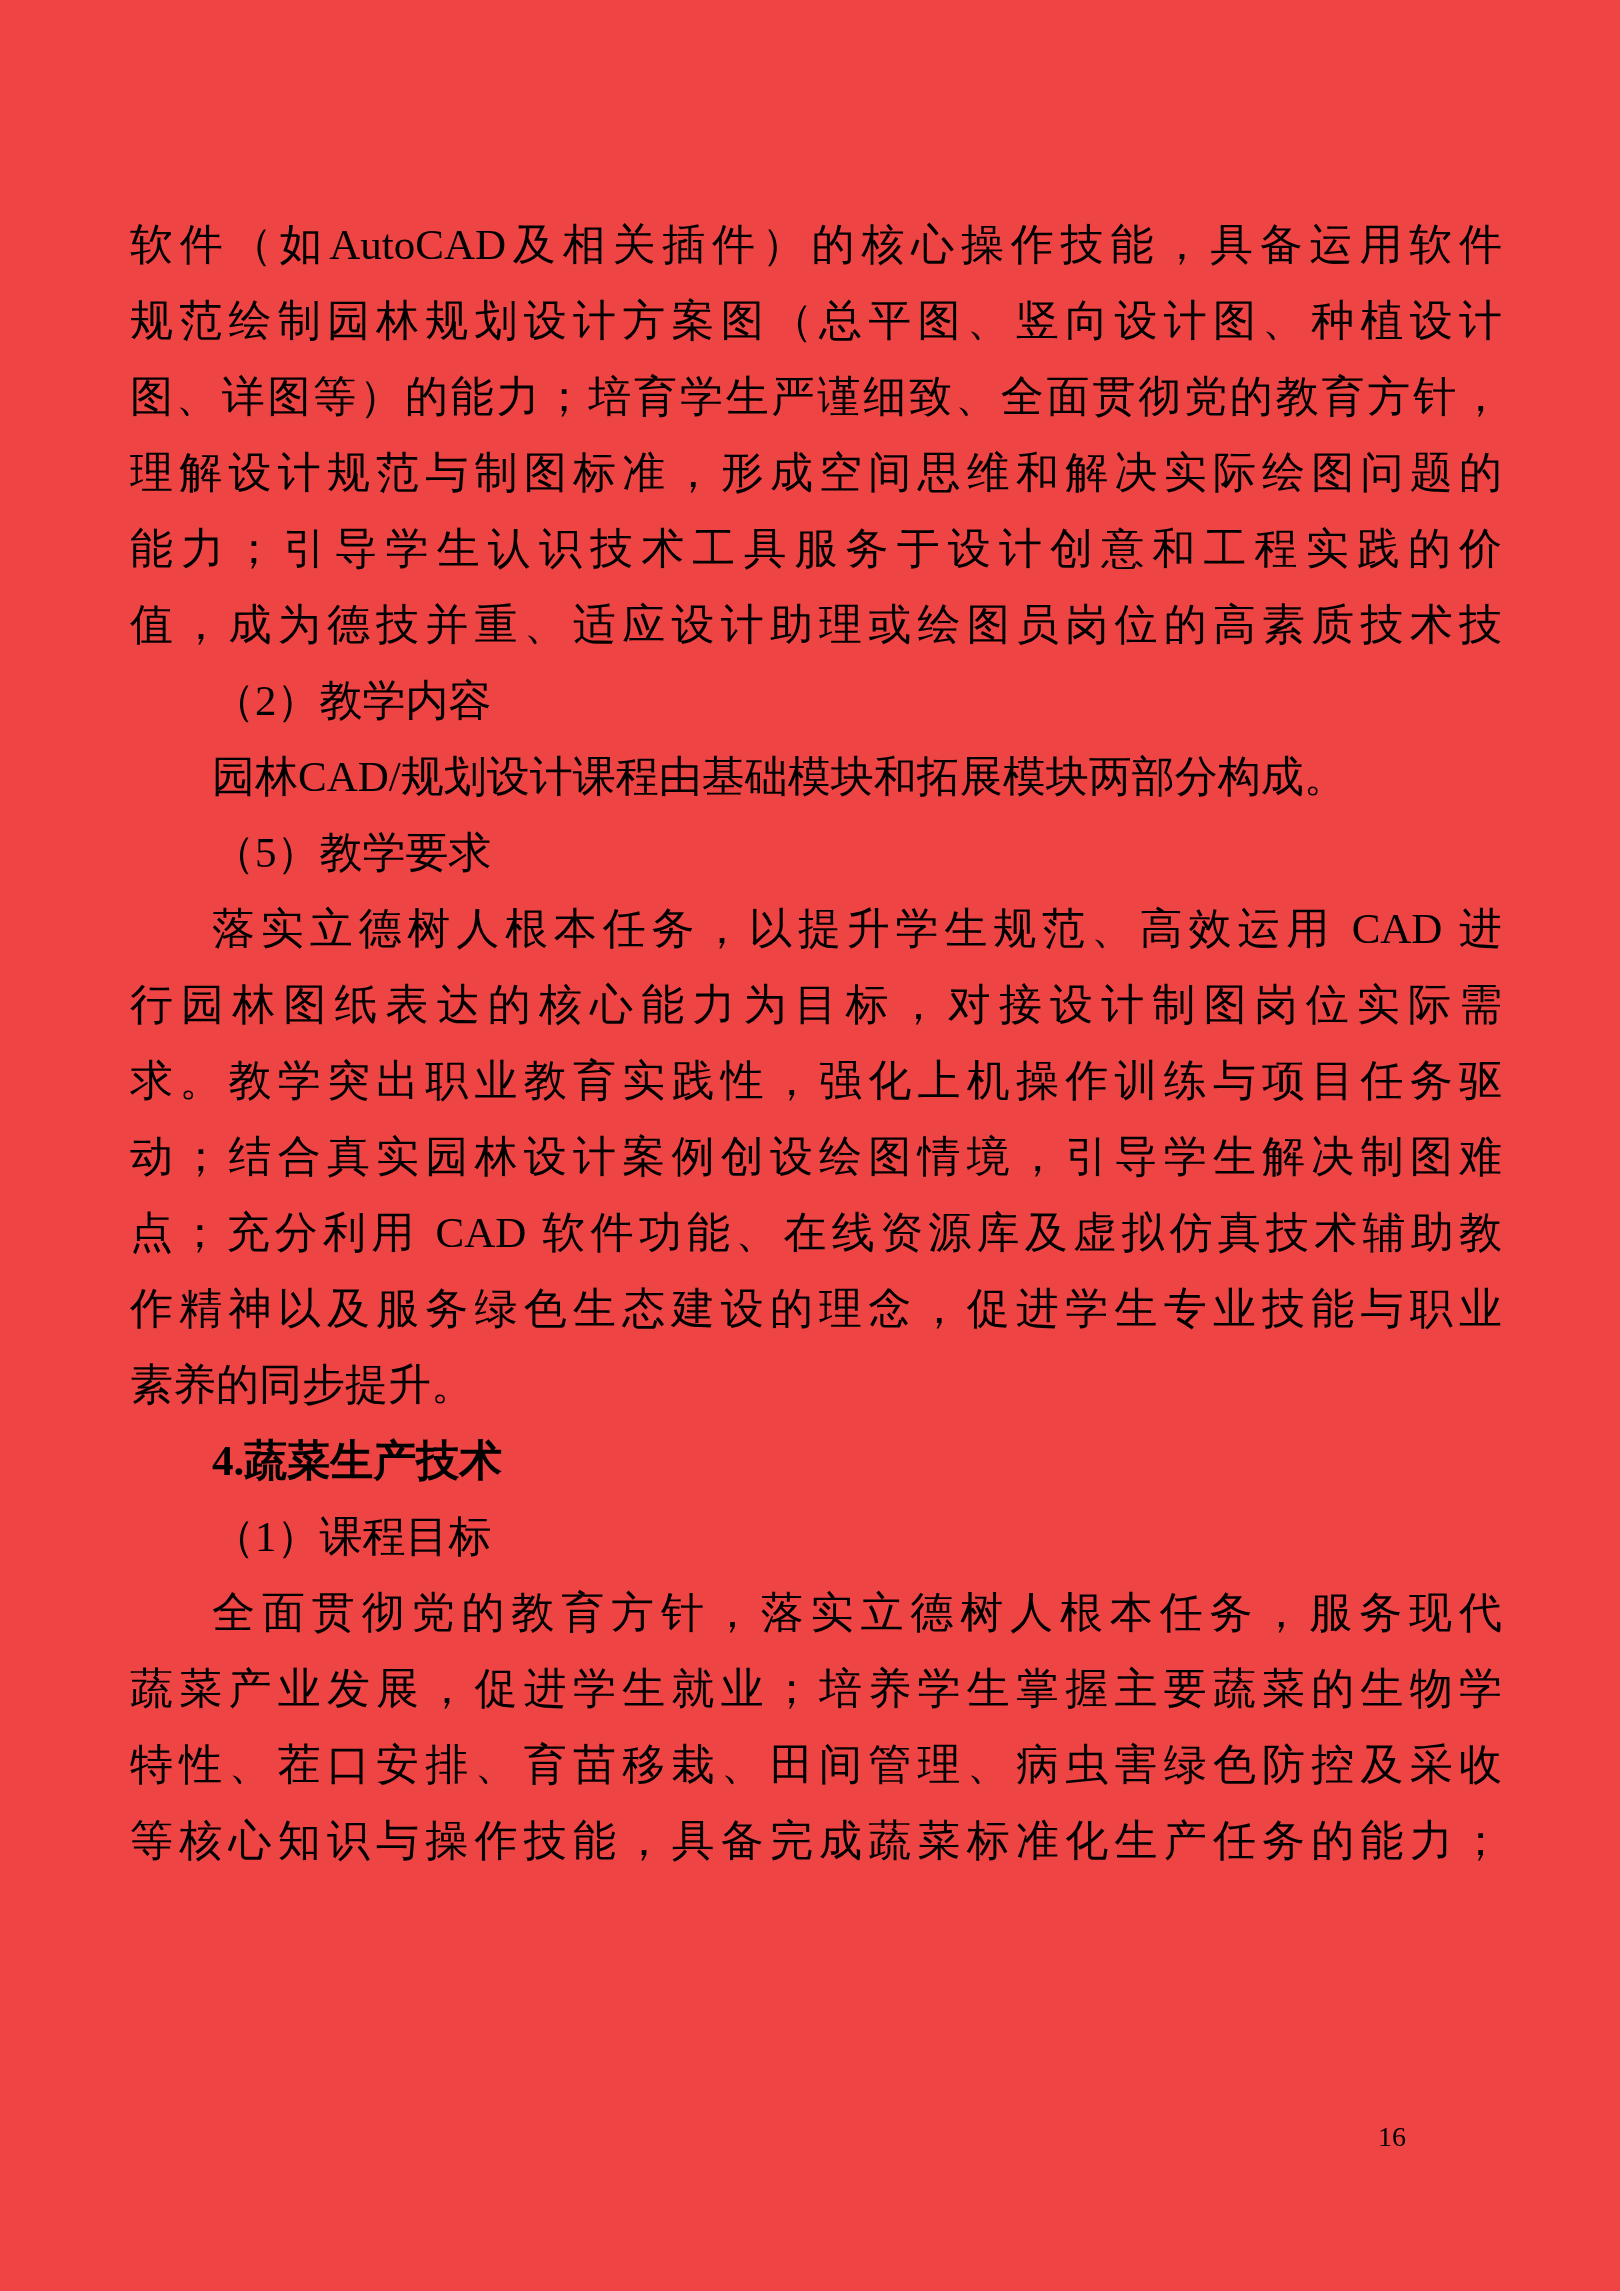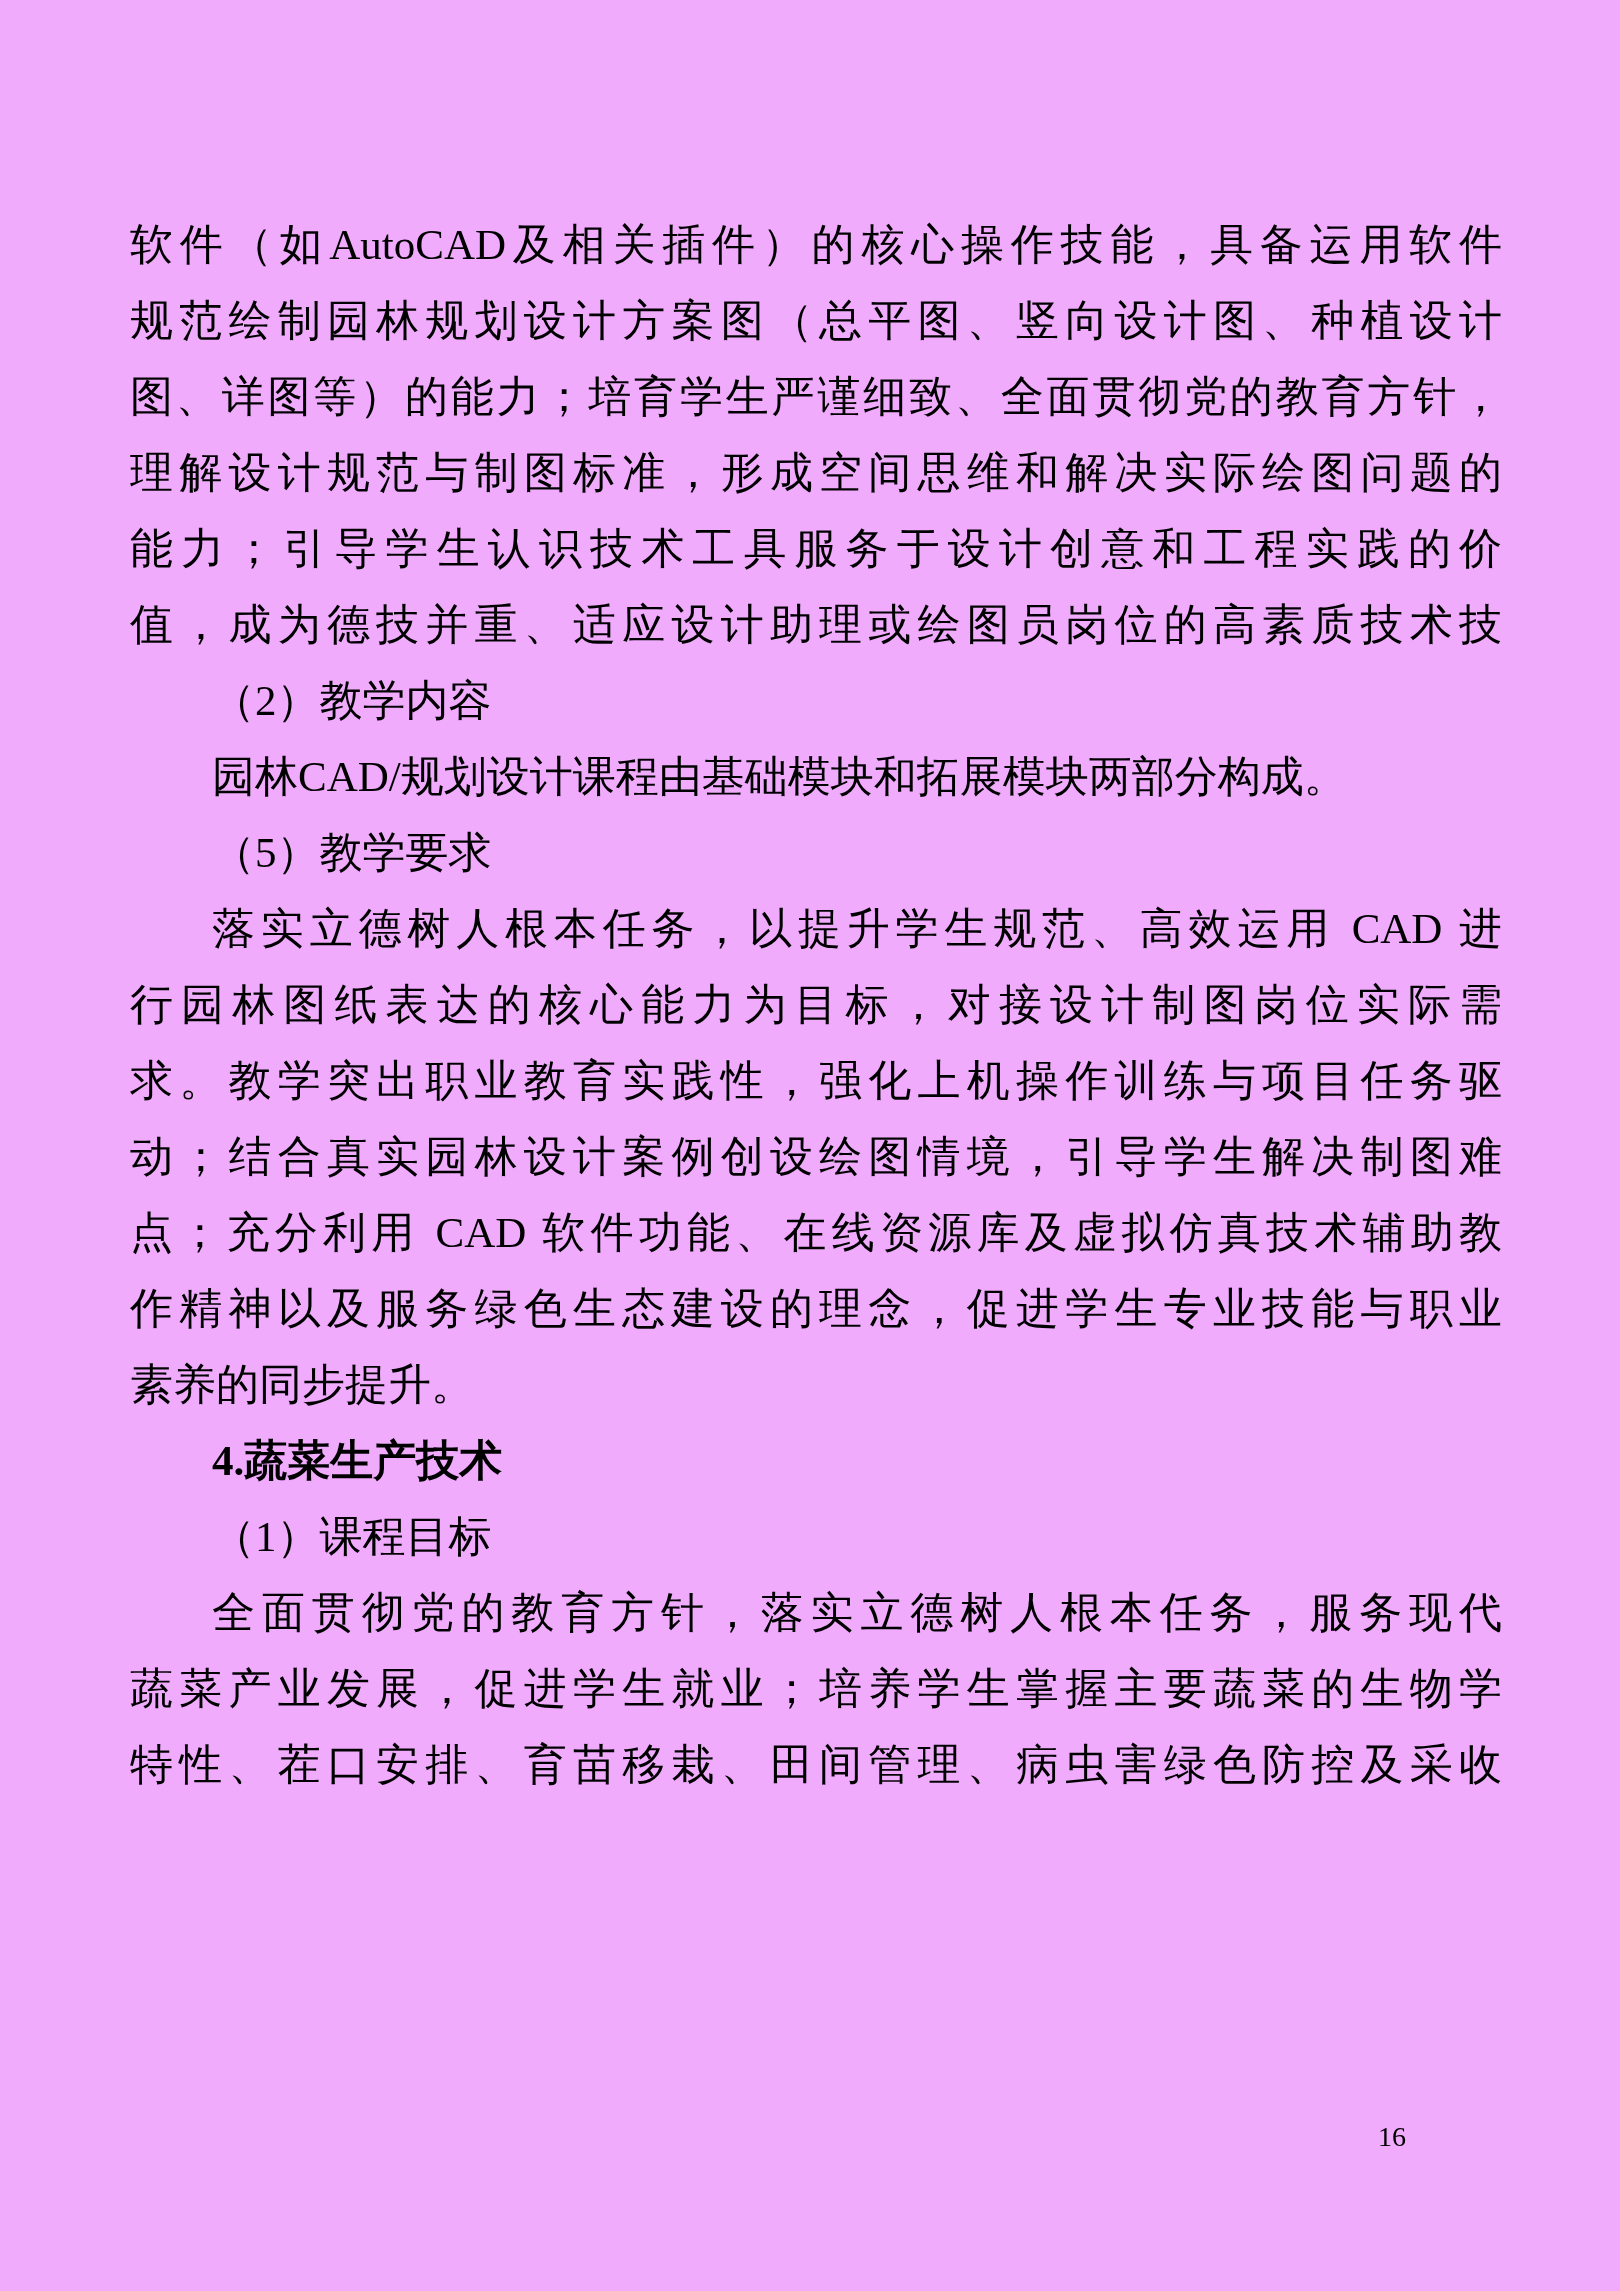--- a/index.html
+++ b/index.html
@@ -4,21 +4,21 @@
 <style>
   html, body {
     margin: 0;
     padding: 0;
     background: #ffffff;
   }
   .page {
     position: relative;
     width: 1620px;
     height: 2292px;
-    background: #f0abfc;
+    background: #ef4444;
     color: #000000;
     font-family: "Liberation Serif", "DejaVu Serif", serif;
     overflow: hidden;
   }
   .text-block {
     position: absolute;
     left: 130px;
     top: 207px;
     width: 1372px;
   }
@@ -68,16 +68,17 @@
       <div class="line fill">求。教学突出职业教育实践性，强化上机操作训练与项目任务驱</div>
       <div class="line fill">动；结合真实园林设计案例创设绘图情境，引导学生解决制图难</div>
       <div class="line fill">点；充分利用 CAD 软件功能、在线资源库及虚拟仿真技术辅助教</div>
       <div class="line fill">作精神以及服务绿色生态建设的理念，促进学生专业技能与职业</div>
       <div class="line plain">素养的同步提升。</div>
       <div class="line indent bold">4.蔬菜生产技术</div>
       <div class="line indent">（1）课程目标</div>
       <div class="line indent fill">全面贯彻党的教育方针，落实立德树人根本任务，服务现代</div>
       <div class="line fill">蔬菜产业发展，促进学生就业；培养学生掌握主要蔬菜的生物学</div>
       <div class="line fill">特性、茬口安排、育苗移栽、田间管理、病虫害绿色防控及采收</div>
+      <div class="line fill">等核心知识与操作技能，具备完成蔬菜标准化生产任务的能力；</div>
     </div>
   <div class="page-number">16</div>
 </div>
 
 
 </body></html>

